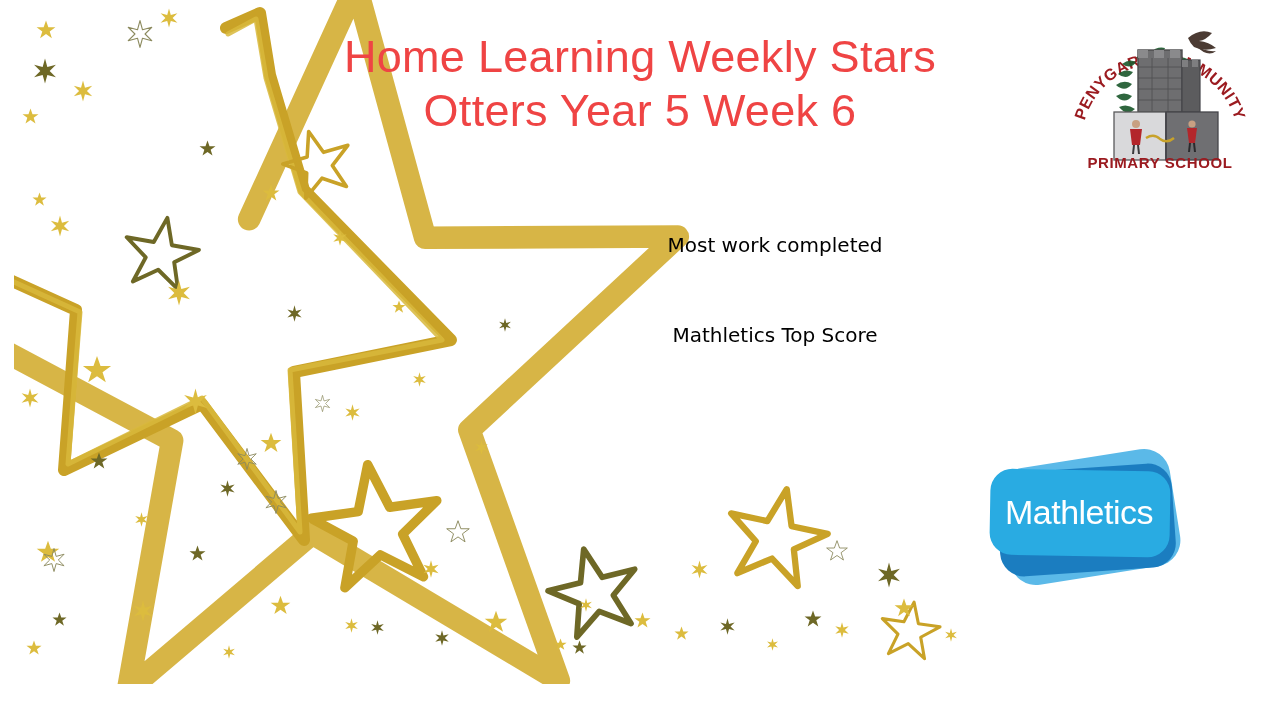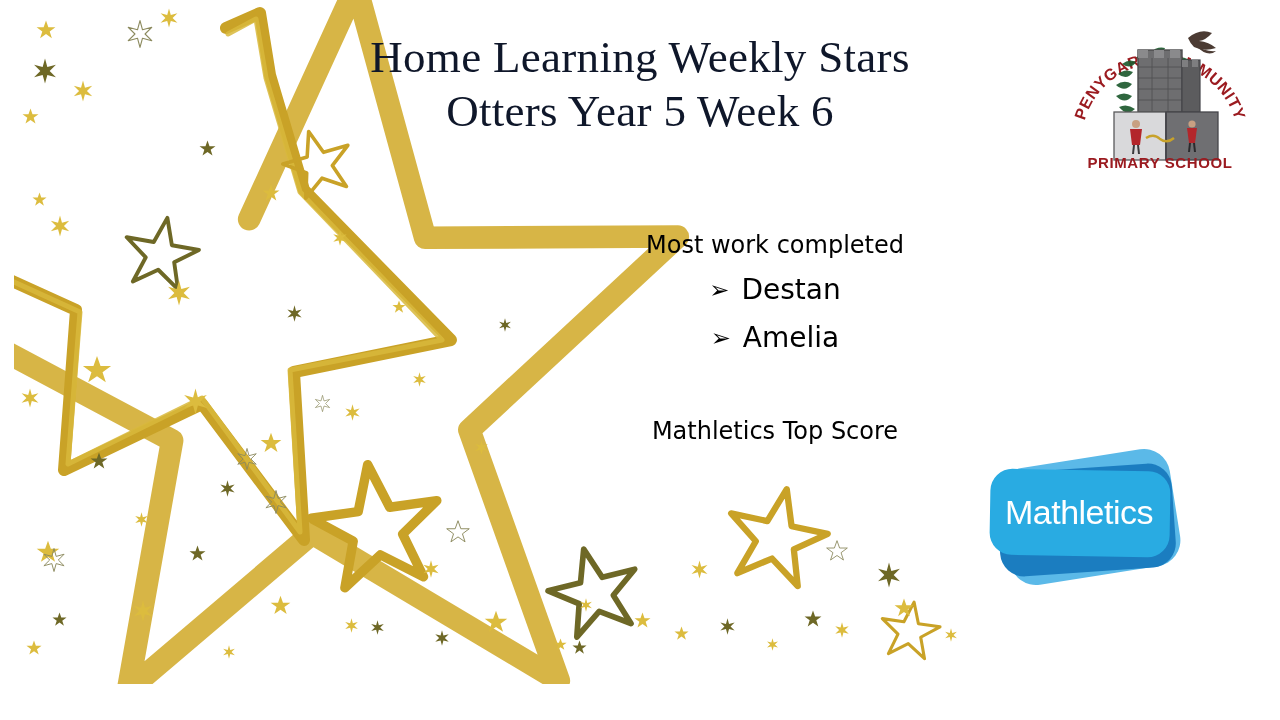--- a/index.html
+++ b/index.html
@@ -38,24 +38,24 @@
   
   #title-block {
     position: absolute;
     left: 210px;
     top: 30px;
     width: 860px;
     text-align: center;
     z-index: 5;
   }
   .title-line {
-    font-family: Liberation Serif, serif;
+    font-family: Liberation Sans, sans-serif;
     font-size: 45px;
     line-height: 54px;
-    color: #0f172a;
+    color: #ef4444;
     letter-spacing: 0.3px;
     white-space: nowrap;
   }
 
   
   #school-logo {
     position: absolute;
     left: 1070px;
     top: 12px;
     width: 180px;
@@ -69,21 +69,21 @@
     position: absolute;
     left: 560px;
     top: 224px;
     width: 430px;
     z-index: 5;
   }
   .section { margin-bottom: 0; }
   .section + .section { margin-top: 48px; }
   .section-heading {
     font-family: "DejaVu Sans", sans-serif;
-    font-size: 24px;
+    font-size: 20px;
     line-height: 42px;
     color: #000000;
     text-align: center;
     white-space: nowrap;
   }
   .bullet-list {
     list-style: none;
     margin: 0;
     padding: 0;
   }
@@ -309,28 +309,20 @@
       </g>
 
       <text x="90" y="156" text-anchor="middle" font-family="'Liberation Sans', sans-serif" font-size="15" font-weight="bold" fill="#9B1B20" letter-spacing="0.6">PRIMARY SCHOOL</text>
     </svg>
   </div>
 
   <div id="body-text">
 
     <div class="section">
       <div class="section-heading">Most work completed</div>
-      <ul class="bullet-list">
-        <li class="bullet-item">
-          <span class="bullet-marker">➢</span><span>Destan</span>
-        </li>
-        <li class="bullet-item">
-          <span class="bullet-marker">➢</span><span>Amelia</span>
-        </li>
-      </ul>
     </div>
 
     <div class="section">
       <div class="section-heading">Mathletics Top Score</div>
     </div>
 
   </div>
 
   <div id="mathletics-logo">
     <svg viewBox="0 0 212 150" xmlns="http://www.w3.org/2000/svg">

